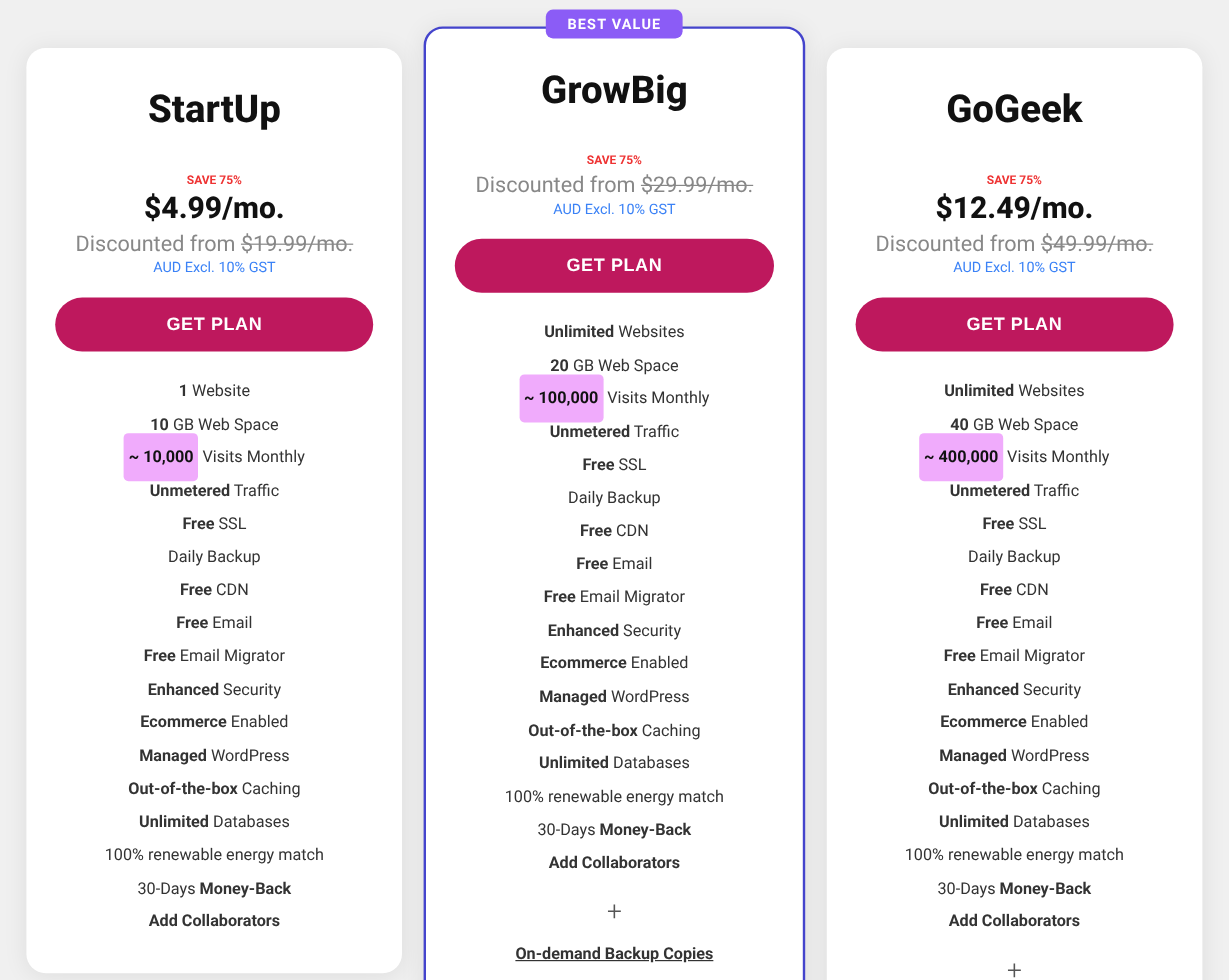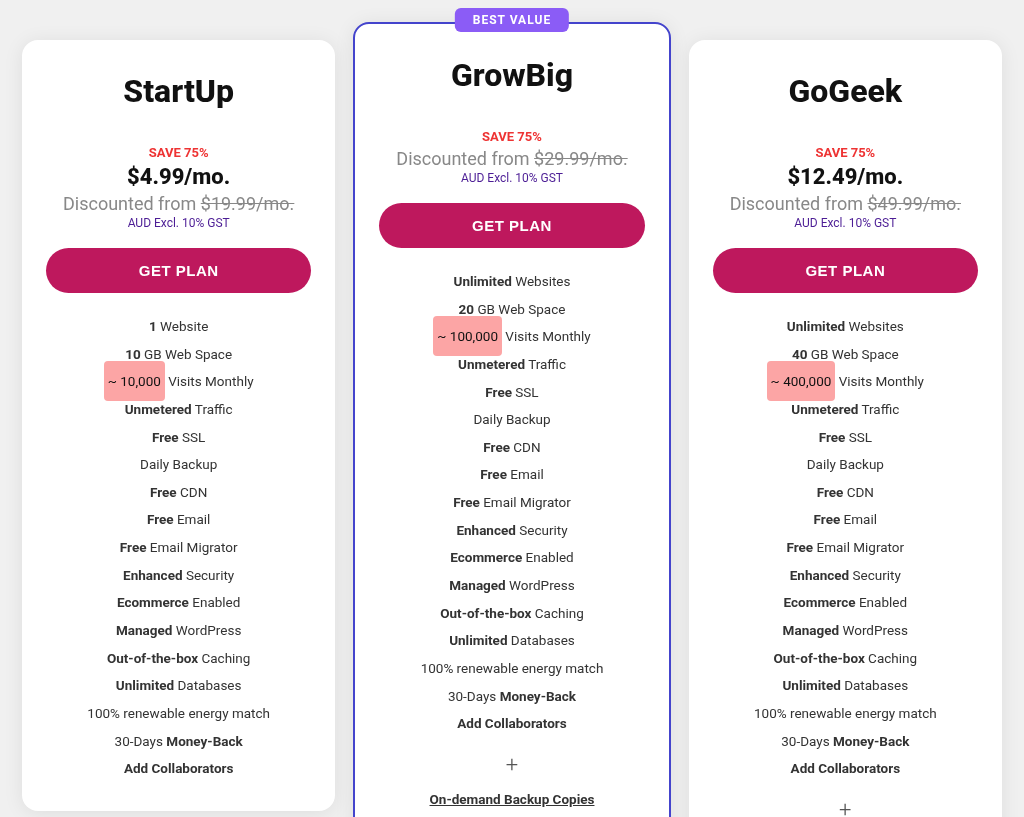--- a/index.html
+++ b/index.html
@@ -48,42 +48,42 @@
       white-space: nowrap;
     }
     .plan-name {
       font-size: 32px;
       font-weight: 800;
       color: #111;
       margin-bottom: 12px;
     }
     .save-label {
       color: #e33;
-      font-size: 13px;
+      font-size: 10px;
       font-weight: 700;
       margin-bottom: 4px;
       margin-top: 35px;
     }
     .price {
-      font-size: 22px;
+      font-size: 25px;
       font-weight: 800;
       color: #111;
       margin-bottom: 4px;
     }
     .original-price {
       font-size: 18px;
       color: #888;
       margin-bottom: 2px;
     }
     .original-price s {
       text-decoration: line-through;
     }
     .tax-note {
       font-size: 12px;
-      color: #4c1d95;
+      color: #3b82f6;
       margin-bottom: 18px;
     }
     .get-plan-btn {
       background: #be185d;
       color: #fff;
       border: none;
       border-radius: 50px;
       padding: 14px 0;
       width: 100%;
       font-size: 15px;
@@ -114,24 +114,24 @@
       list-style: none;
       font-size: 13.5px;
       line-height: 1.9;
       color: #333;
     }
     .extra-features li b {
       font-weight: 700;
       text-decoration: underline;
     }
     .visits-highlight {
-      background: #fca5a5;
+      background: #f0abfc;
       border-radius: 4px;
       padding: 12px 4px;
-      font-weight: 400;
+      font-weight: 700;
       color: #111;
     }
   </style>
 </head>
 <body>
 
 <div class="plans-container">
     <div class="plan-card"><div class="plan-name">StartUp</div><div class="save-label">SAVE 75%</div><div class="price">$4.99/mo.</div><div class="original-price">Discounted from <s>$19.99/mo.</s></div><div class="tax-note">AUD Excl. 10% GST</div><button class="get-plan-btn">GET PLAN</button><ul class="features-list">
         <li><b>1</b> Website</li>
         <li><b>10</b> GB Web Space</li>

